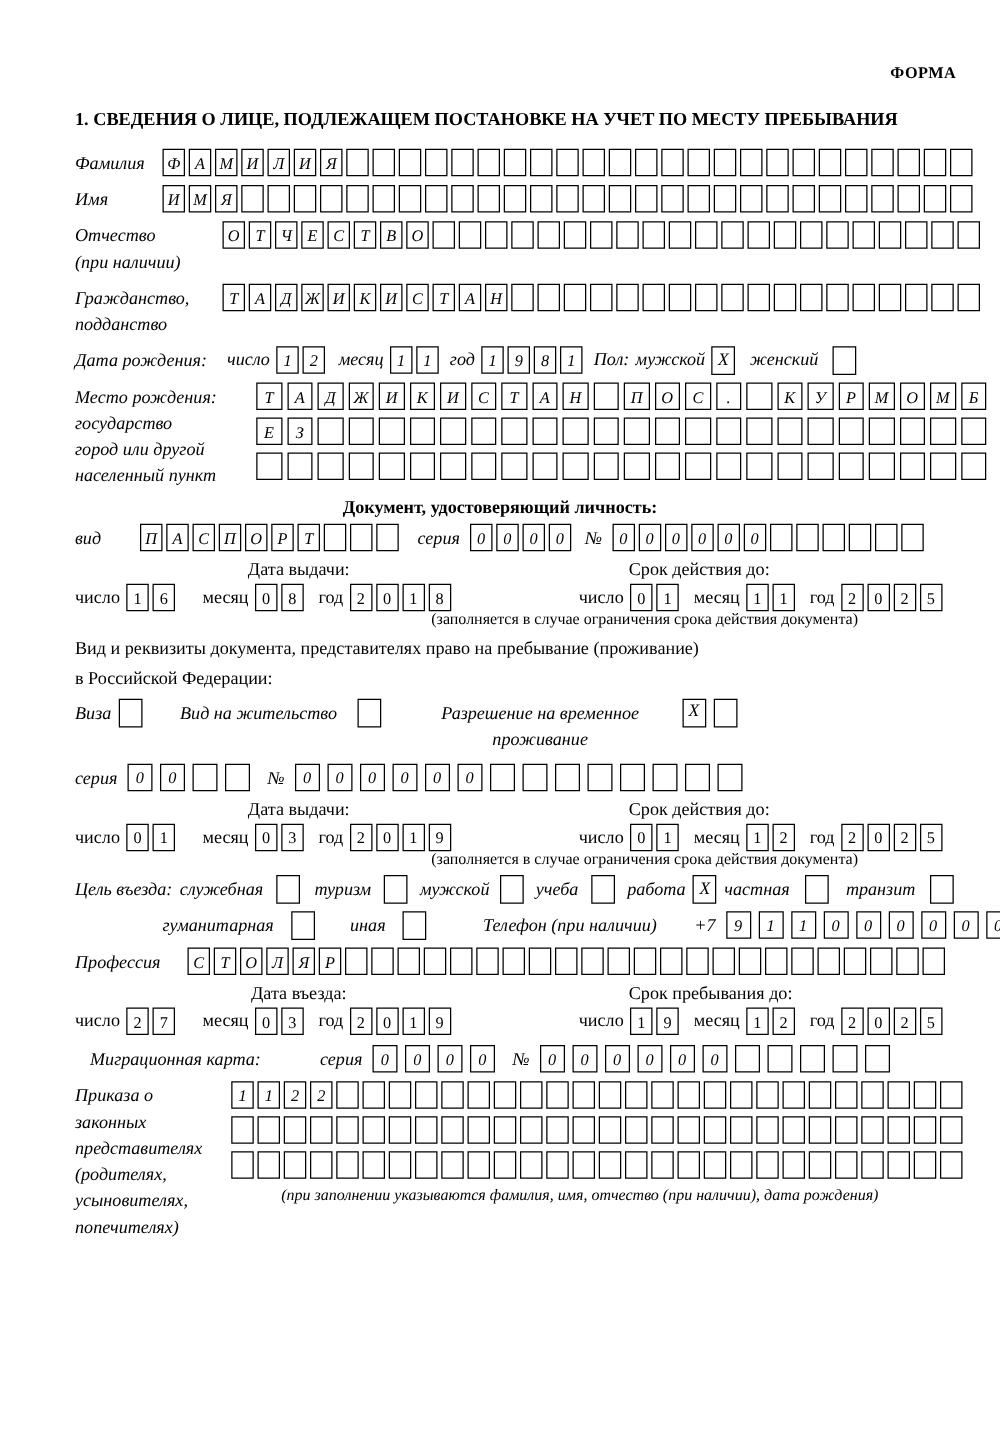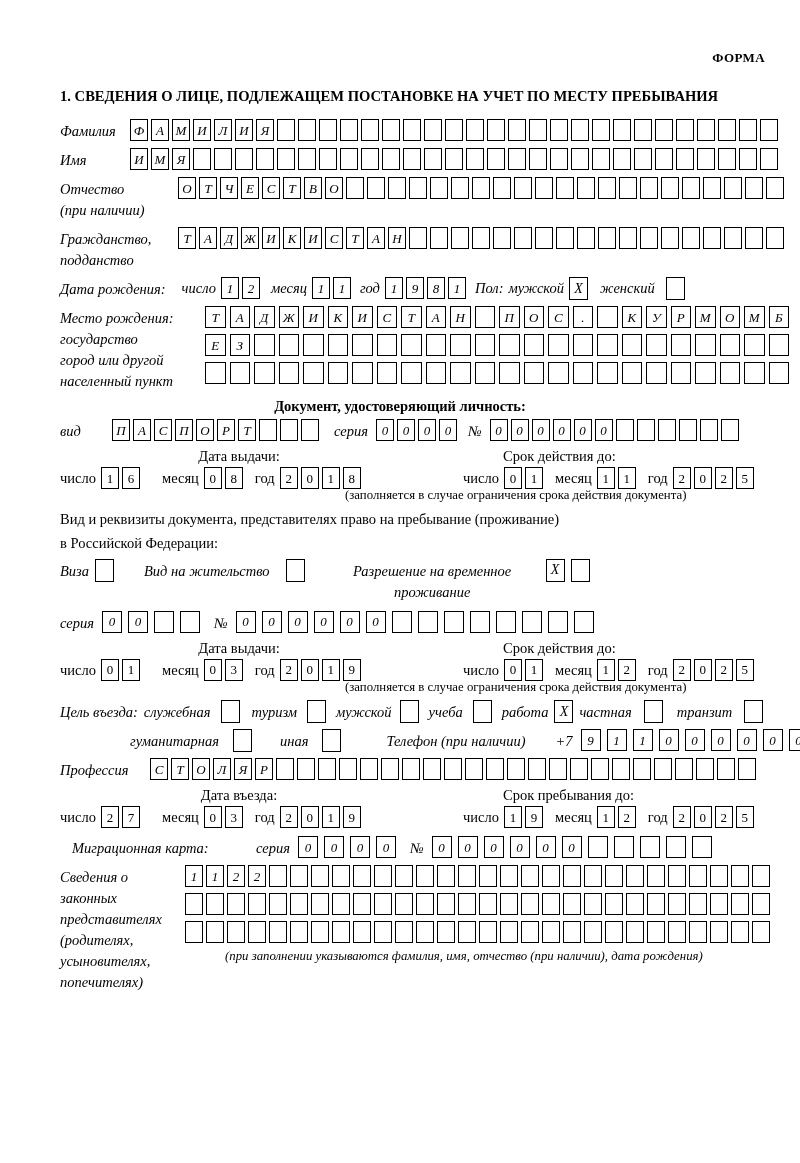--- a/index.html
+++ b/index.html
@@ -677,21 +677,21 @@
           <span class="cell"></span>
           <span class="cell"></span>
           <span class="cell"></span>
           <span class="cell"></span>
           <span class="cell"></span>
         </div>
     </div>
 
     <div class="frow">
       <div class="flabel w125">
-        <div>Сведения о</div>
+        <div>Приказа о</div>
         <div>законных</div>
         <div>представителях</div>
         <div>(родителях,</div>
         <div>усыновителях,</div>
         <div>попечителях)</div>
       </div>
       <div class="stack">
         <div class="cells">
             <span class="cell">1</span>
             <span class="cell">1</span>

